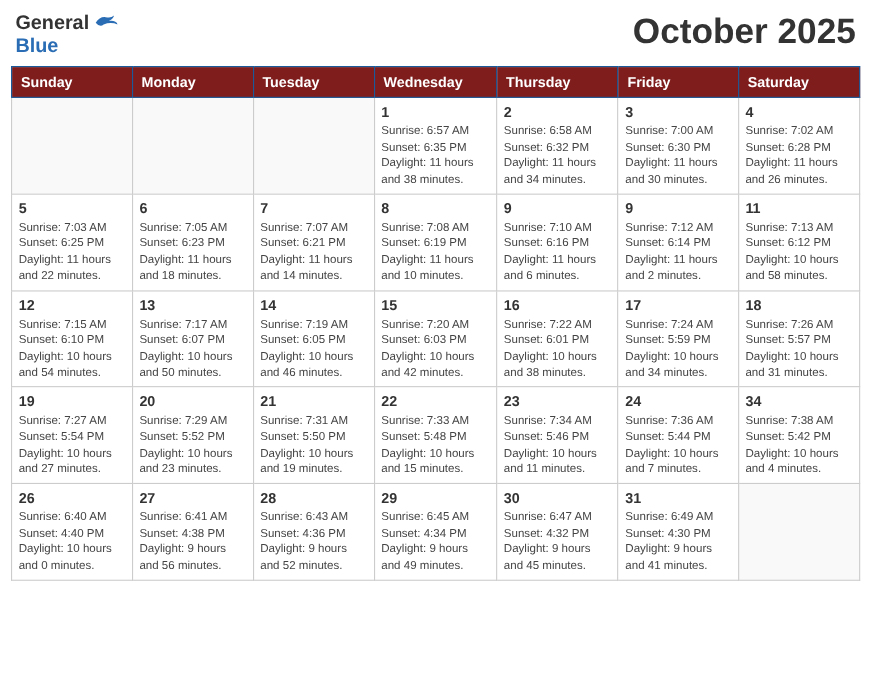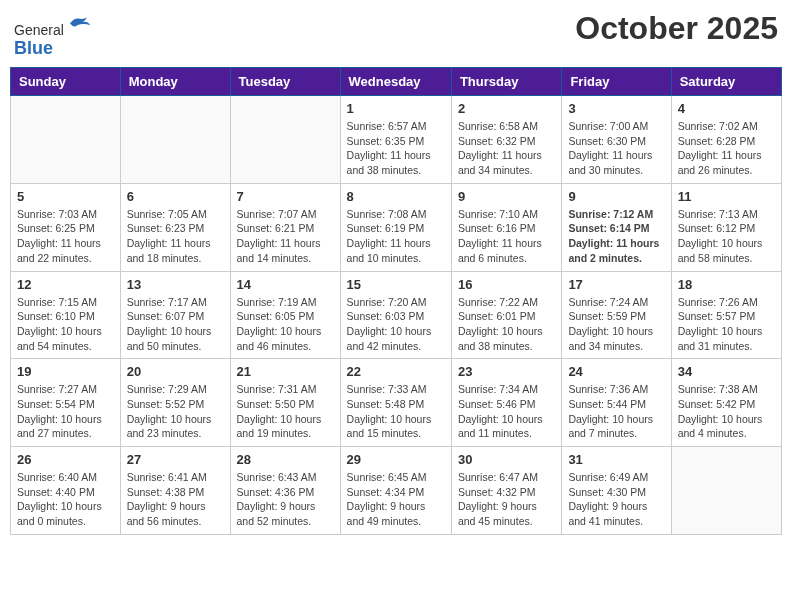--- a/index.html
+++ b/index.html
@@ -20,24 +20,23 @@
     .logo {
       display: flex;
       flex-direction: column;
       align-items: flex-start;
     }
     .logo-text {
       display: flex;
       align-items: center;
     }
     .logo-general {
-      font-size: 14px;
-      font-weight: normal;
+      font-size: 18px;
+      font-weight: bold;
       color: #333;
-      margin-top: 12px;
     }
     .logo-blue {
       font-size: 18px;
       font-weight: bold;
       color: #2a6db5;
     }
     .logo-bird {
       width: 24px;
       height: 20px;
       margin-left: 2px;
@@ -53,21 +52,21 @@
     .location-title {
       font-size: 16px;
       color: #555;
     }
     .calendar {
       width: 100%;
       border-collapse: collapse;
       border: 1px solid #ccc;
     }
     .calendar th {
-      background: #4c1d95;
+      background: #7f1d1d;
       color: #fff;
       text-align: left;
       padding: 6px 8px;
       font-size: 13px;
       border: 1px solid #1a5a9a;
     }
     .calendar td {
       border: 1px solid #ccc;
       vertical-align: top;
       padding: 5px 6px;
@@ -188,21 +187,21 @@
         </td>
         <td>
           <div class="day-number">9</div>
           <div class="day-info" style="white-space: pre-line;">Sunrise: 7:10 AM
 Sunset: 6:16 PM
 Daylight: 11 hours
 and 6 minutes.</div>
         </td>
         <td>
           <div class="day-number">9</div>
-          <div class="day-info" style="white-space: pre-line; font-weight: bold;">Sunrise: 7:12 AM
+          <div class="day-info" style="white-space: pre-line;">Sunrise: 7:12 AM
 Sunset: 6:14 PM
 Daylight: 11 hours
 and 2 minutes.</div>
         </td>
         <td>
           <div class="day-number">11</div>
           <div class="day-info" style="white-space: pre-line;">Sunrise: 7:13 AM
 Sunset: 6:12 PM
 Daylight: 10 hours
 and 58 minutes.</div>

